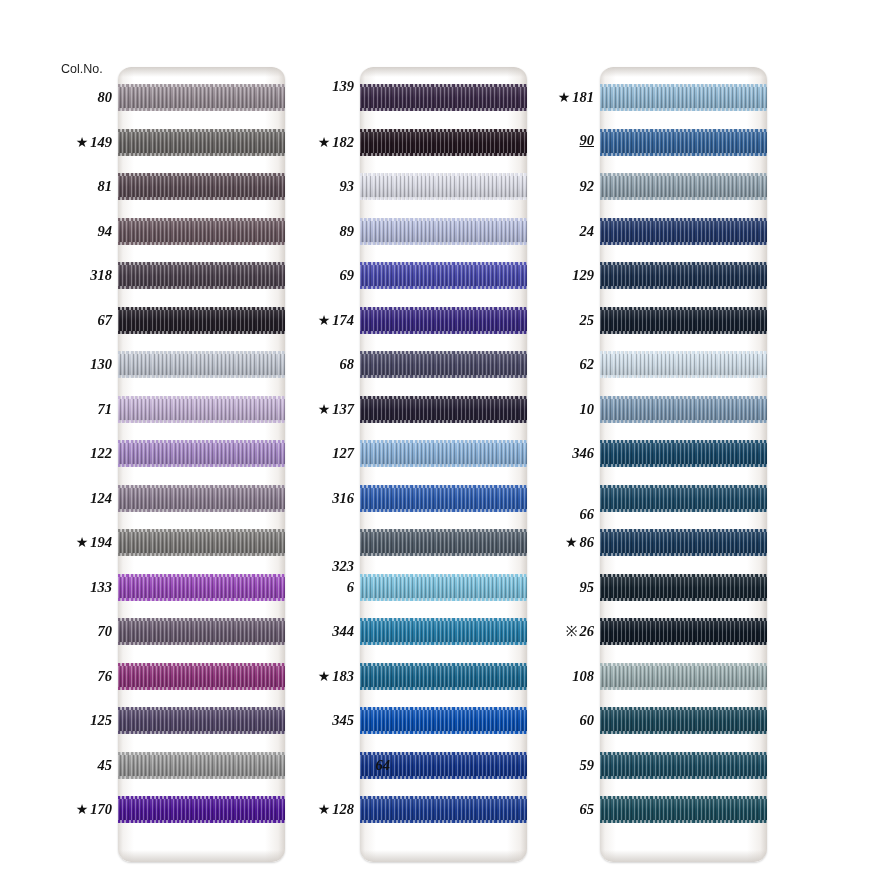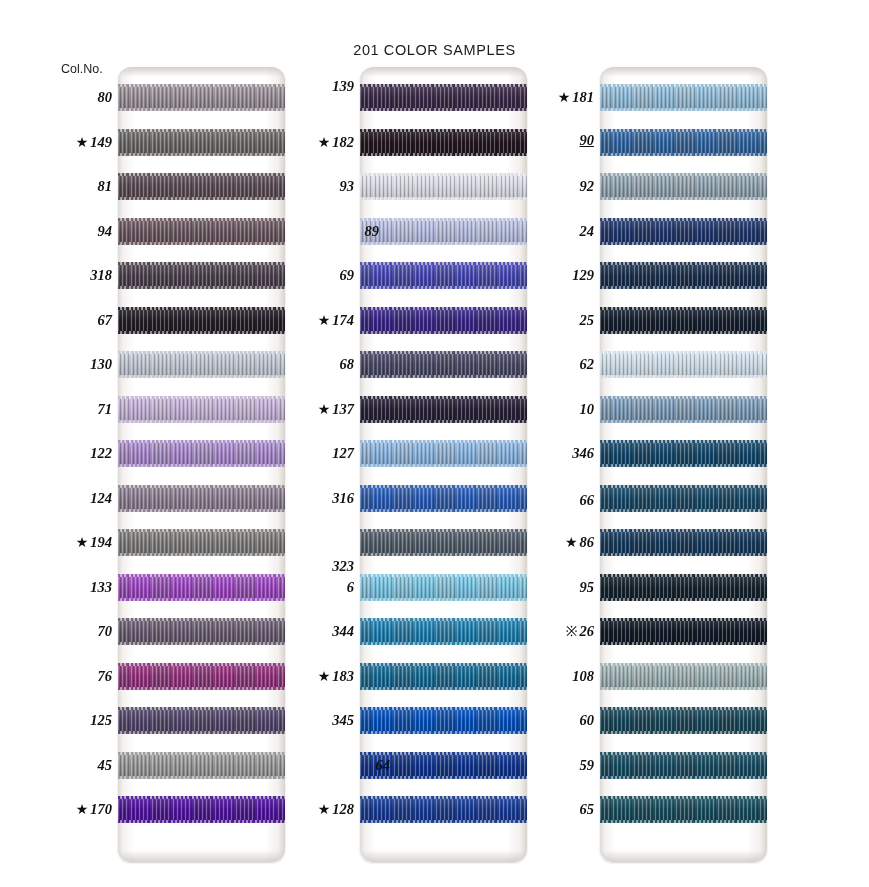--- a/index.html
+++ b/index.html
@@ -126,21 +126,20 @@
   }
   .label-col-1{left:8px;width:104px;}
   .label-col-2{left:250px;width:104px;}
   .label-col-3{left:490px;width:104px;}
 </style>
 </head>
 <body>
 
 <div id="page">
 
-  <div class="title">201 COLOR SAMPLES</div>
 
   <div class="col-header">Col.No.</div>
 
   <div class="card" id="card-1">
       <div class="swatch" style="top: 17px; --c: #9b9098;">
         <div class="band"></div>
         <div class="edge-top"></div>
         <div class="edge-bot"></div>
       </div>
       <div class="swatch" style="top: 61.5px; --c: #6e6b69;">
@@ -412,21 +411,21 @@
     <div class="label label-col-1" style="top: 535px;"><span class="mark">★</span><span>194</span></div>
     <div class="label label-col-1" style="top: 579.5px;"><span>133</span></div>
     <div class="label label-col-1" style="top: 624px;"><span>70</span></div>
     <div class="label label-col-1" style="top: 668.5px;"><span>76</span></div>
     <div class="label label-col-1" style="top: 713px;"><span>125</span></div>
     <div class="label label-col-1" style="top: 757.5px;"><span>45</span></div>
     <div class="label label-col-1" style="top: 802px;"><span class="mark">★</span><span>170</span></div>
     <div class="label label-col-2" style="top: 79px; font-family: Liberation Serif, serif;"><span>139</span></div>
     <div class="label label-col-2" style="top: 134.5px;"><span class="mark">★</span><span>182</span></div>
     <div class="label label-col-2" style="top: 179px;"><span>93</span></div>
-    <div class="label label-col-2" style="top: 223.5px; padding-left: 25px;"><span>89</span></div>
+    <div class="label label-col-2" style="top: 223.5px;"><span>89</span></div>
     <div class="label label-col-2" style="top: 268px;"><span>69</span></div>
     <div class="label label-col-2" style="top: 312.5px;"><span class="mark">★</span><span>174</span></div>
     <div class="label label-col-2" style="top: 357px;"><span>68</span></div>
     <div class="label label-col-2" style="top: 401.5px;"><span class="mark">★</span><span>137</span></div>
     <div class="label label-col-2" style="top: 446px;"><span>127</span></div>
     <div class="label label-col-2" style="top: 490.5px;"><span>316</span></div>
     <div class="label label-col-2" style="top: 535px; margin-top: 24px;"><span>323</span></div>
     <div class="label label-col-2" style="top: 579.5px;"><span>6</span></div>
     <div class="label label-col-2" style="top: 624px;"><span>344</span></div>
     <div class="label label-col-2" style="top: 668.5px;"><span class="mark">★</span><span>183</span></div>
@@ -435,21 +434,21 @@
     <div class="label label-col-2" style="top: 802px;"><span class="mark">★</span><span>128</span></div>
     <div class="label label-col-3" style="top: 90px;"><span class="mark">★</span><span>181</span></div>
     <div class="label label-col-3" style="top: 133px; text-decoration: underline;"><span>90</span></div>
     <div class="label label-col-3" style="top: 179px;"><span>92</span></div>
     <div class="label label-col-3" style="top: 223.5px;"><span>24</span></div>
     <div class="label label-col-3" style="top: 268px;"><span>129</span></div>
     <div class="label label-col-3" style="top: 312.5px;"><span>25</span></div>
     <div class="label label-col-3" style="top: 357px;"><span>62</span></div>
     <div class="label label-col-3" style="top: 401.5px;"><span>10</span></div>
     <div class="label label-col-3" style="top: 446px;"><span>346</span></div>
-    <div class="label label-col-3" style="top: 493px;"><span>66</span></div>
+    <div class="label label-col-3" style="top: 507px;"><span>66</span></div>
     <div class="label label-col-3" style="top: 535px;"><span class="mark">★</span><span>86</span></div>
     <div class="label label-col-3" style="top: 579.5px;"><span>95</span></div>
     <div class="label label-col-3" style="top: 624px;"><span class="mark">※</span><span>26</span></div>
     <div class="label label-col-3" style="top: 668.5px;"><span>108</span></div>
     <div class="label label-col-3" style="top: 713px;"><span>60</span></div>
     <div class="label label-col-3" style="top: 757.5px;"><span>59</span></div>
     <div class="label label-col-3" style="top: 802px;"><span>65</span></div>
   </div>
 
 </body></html>

